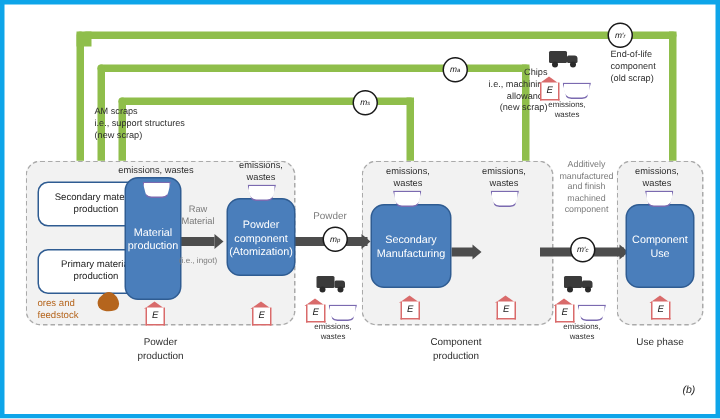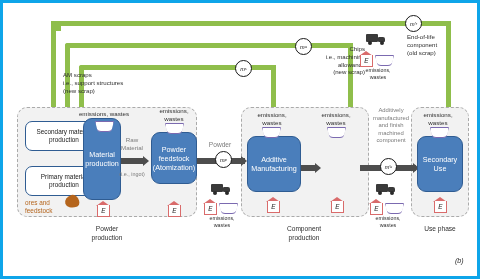--- a/index.html
+++ b/index.html
@@ -106,27 +106,27 @@
   <div class="ahead" style="left:410px;top:160px;"></div>
 
   <div class="wbox" style="left:22px;top:118px;width:78px;height:30px;">Secondary
 material production</div>
   <div class="wbox" style="left:22px;top:163px;width:78px;height:30px;">Primary
 material production</div>
   <div class="pbox" style="left:80px;top:115px;width:38px;height:82px;">Material
 production</div>
 
   <div class="pbox" style="left:148px;top:129px;width:46px;height:52px;">Powder
-feedstock
+component
 (Atomization)</div>
 
-  <div class="pbox" style="left:244px;top:133px;width:54px;height:56px;">Additive
+  <div class="pbox" style="left:244px;top:133px;width:54px;height:56px;">Secondary
 Manufacturing</div>
 
-  <div class="pbox" style="left:414px;top:133px;width:46px;height:56px;">Secondary
+  <div class="pbox" style="left:414px;top:133px;width:46px;height:56px;">Component
 Use</div>
 
   <div class="lab gray" style="left:114px;top:133px;width:30px;">Raw
 Material</div>
   <div class="lab gray" style="left:112px;top:168px;width:34px;font-size:5.4px;">(i.e., ingot)</div>
   <div class="lab gray" style="left:196px;top:138px;width:42px;font-size:6.6px;">Powder</div>
   <div class="lab gray" style="left:364px;top:104px;width:48px;font-size:5.9px;">Additively
 manufactured
 and finish
 machined

